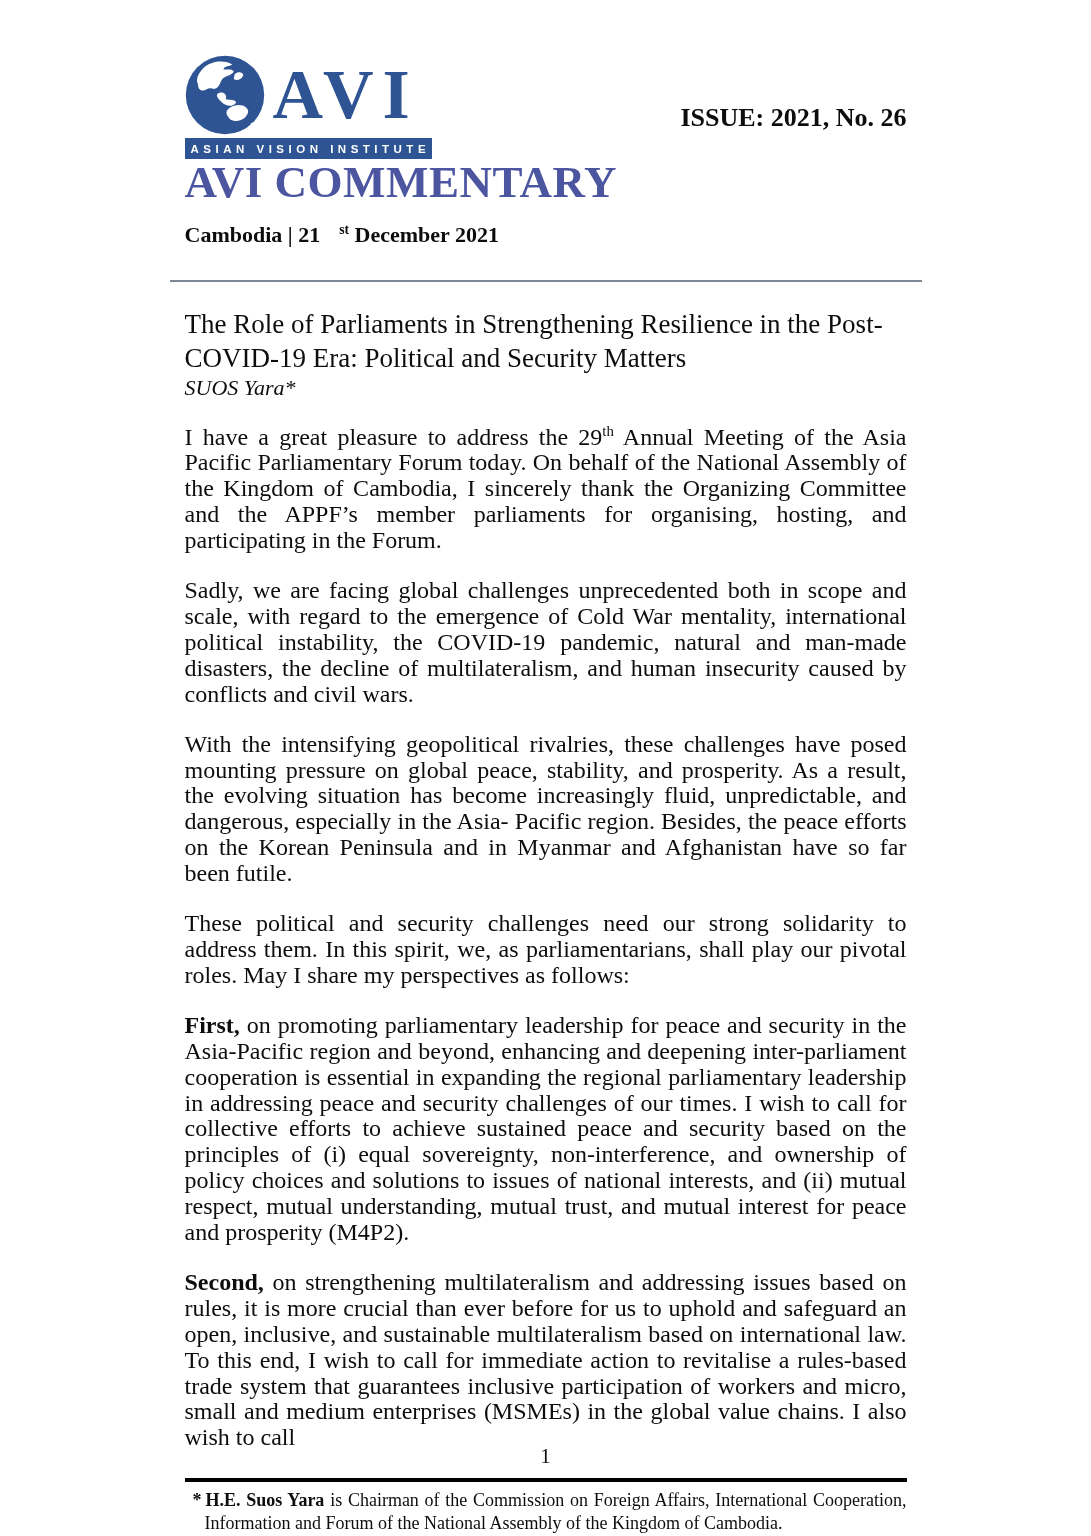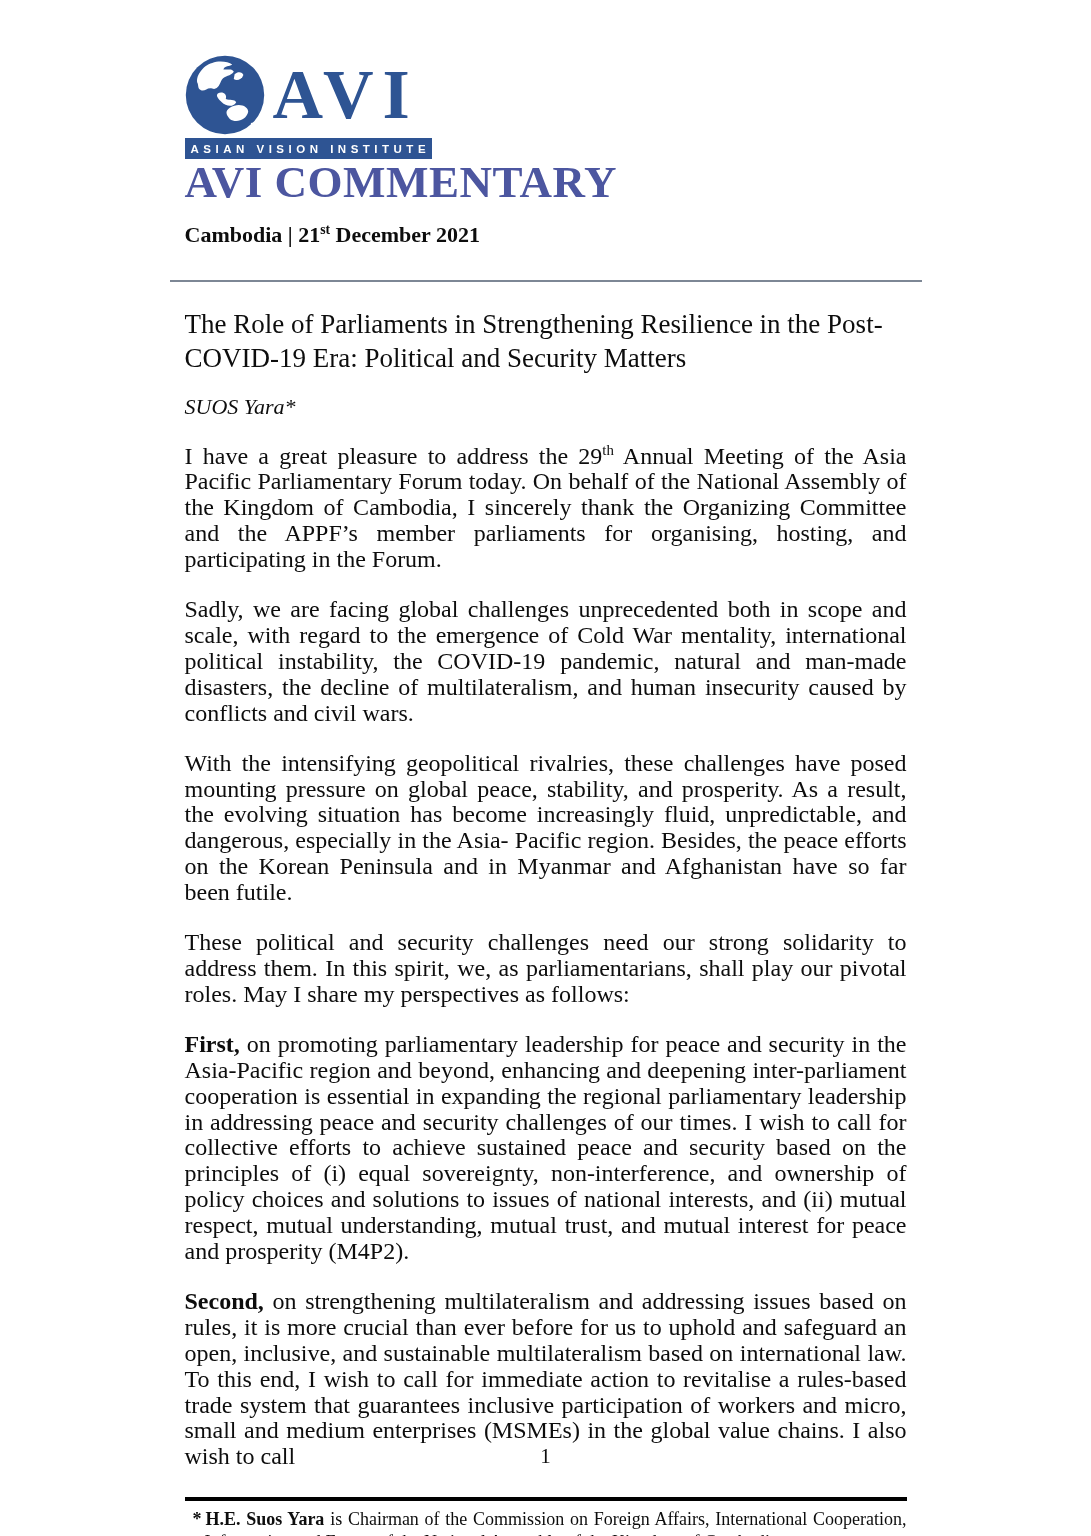--- a/index.html
+++ b/index.html
@@ -59,38 +59,37 @@
     font-size: 45px;
     font-weight: bold;
     letter-spacing: 0.5px;
     line-height: 1.05;
   }
   .dateline {
     margin-top: 16px;
     font-size: 22px;
     font-weight: bold;
   }
-  .dateline sup { font-size: 0.62em; }
+  .dateline sup { font-size: 0.62em; margin-left: 19px; }
   .header-divider {
     border: none;
     border-top: 2px solid #7d8795;
     margin: 31px -15px 0 -15px;
     height: 0;
   }
 
   
   .article-title {
     margin-top: 25px;
     font-size: 27px;
     font-weight: normal;
     line-height: 34px;
     max-width: 785px;
   }
   .article-author {
-    margin-top: 19px;
     font-style: italic;
     font-size: 22px;
   }
   .article-body .body-para {
     margin: 24px 0 0 0;
     font-size: 24px;
     line-height: 25.9px;
     text-align: justify;
   }
   .body-para sup { font-size: 0.62em; line-height: 0; }
@@ -138,20 +137,21 @@
           <path fill="#ffffff" d="M16,36 C12,28 22,13 34,10 C42,7 54,8 59,12 C55,15 50,13 48,18 C53,19 59,16 61,21 C57,27 50,25 46,31 C43,37 41,44 34,42 C28,40 25,46 20,44 C16,42 17,40 16,36 Z"></path>
           <path fill="#ffffff" d="M62,24 C66,20 72,21 73,25 C71,31 64,33 61,30 Z"></path>
           <path fill="#ffffff" d="M41,48 C47,45 53,49 51,55 C56,57 62,55 64,59 C60,66 51,64 46,59 C42,55 38,51 41,48 Z"></path>
           <path fill="#ffffff" d="M56,66 C66,59 79,63 79,71 C77,81 64,86 56,80 C51,74 50,70 56,66 Z"></path>
           <path fill="#ffffff" d="M82,85 L89,84 L85,90 Z"></path>
         </svg>
         <div class="logo-acronym">AVI</div>
       </div>
       <div class="logo-banner">ASIAN VISION INSTITUTE</div>
     </div>
+    <div class="issue-label">ISSUE: 2021, No. 26</div>
   </div>
 
   <div class="series-title">AVI COMMENTARY</div>
   <div class="dateline"><span>Cambodia | 21</span><sup>st</sup><span> December 2021</span></div>
 
   <hr class="header-divider">
 
   <div class="article-title">The Role of Parliaments in Strengthening Resilience in the Post-COVID-19 Era: Political and Security Matters</div>
   <div class="article-author">SUOS Yara*</div>
 

